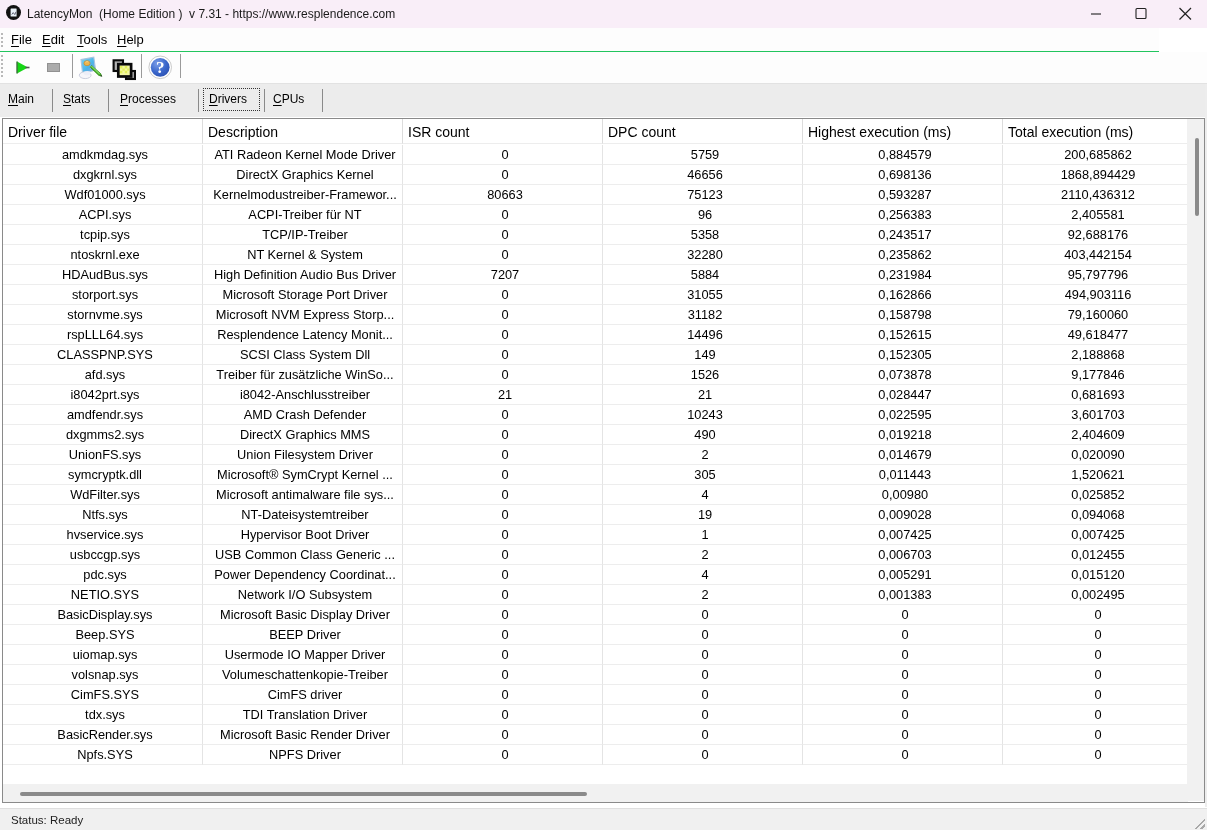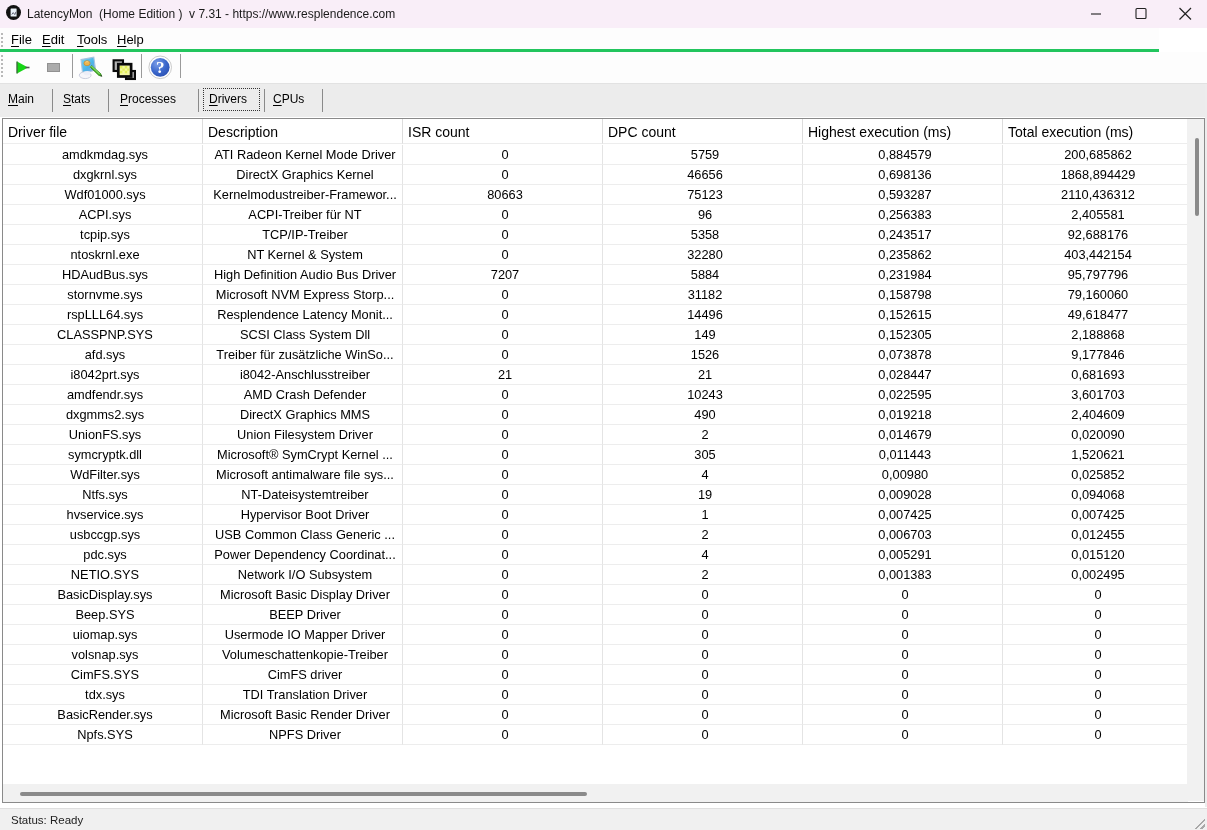--- a/index.html
+++ b/index.html
@@ -10,21 +10,21 @@
 
 #titlebar { position:absolute; left:0; top:0; width:1207px; height:28px; background:#f9eef8; }
 #appicon { position:absolute; left:6px; top:5px; width:15px; height:15px; }
 #title { position:absolute; left:27px; top:0; height:28px; line-height:28px;
   font-size:12px; color:#1a1a1a; white-space:pre; }
 .wbtn { position:absolute; top:0; width:46px; height:28px; }
 #btnmin { left:1073px; } #btnmax { left:1118px; } #btnclose { left:1162px; }
 
 
 #menubar { position:absolute; left:0; top:28px; width:1159px; height:24px; background:#fdfdfd;
-  border-bottom:3px solid #22c55e; font-size:13px; color:#000; }
+  border-bottom:1px solid #22c55e; font-size:13px; color:#000; }
 .mitem { position:absolute; top:4px; }
 .ul { text-decoration:underline; text-underline-offset:2px; }
 
 
 #toolbar { position:absolute; left:0; top:52px; width:1207px; height:32px; background:#fdfdfd;
   border-bottom:1px solid #e2e2e2; }
 .tsep { position:absolute; top:2px; width:1px; height:24px; background:#9a9a9a; }
 .grip { position:absolute; left:1px; width:2px; background-image:repeating-linear-gradient(to bottom,#b9b9b9 0 2px, transparent 2px 4px); }
 
 
@@ -157,20 +157,21 @@
       <div class="c">Driver file</div><div class="c">Description</div><div class="c">ISR count</div><div class="c">DPC count</div><div class="c">Highest execution (ms)</div><div class="c">Total execution (ms)</div>
     </div>
     <div id="rows">
 <div class="row"><div class="c">amdkmdag.sys</div><div class="c">ATI Radeon Kernel Mode Driver</div><div class="c">0</div><div class="c">5759</div><div class="c">0,884579</div><div class="c">200,685862</div></div>
 <div class="row"><div class="c">dxgkrnl.sys</div><div class="c">DirectX Graphics Kernel</div><div class="c">0</div><div class="c">46656</div><div class="c">0,698136</div><div class="c">1868,894429</div></div>
 <div class="row"><div class="c">Wdf01000.sys</div><div class="c">Kernelmodustreiber-Framewor...</div><div class="c">80663</div><div class="c">75123</div><div class="c">0,593287</div><div class="c">2110,436312</div></div>
 <div class="row"><div class="c">ACPI.sys</div><div class="c">ACPI-Treiber für NT</div><div class="c">0</div><div class="c">96</div><div class="c">0,256383</div><div class="c">2,405581</div></div>
 <div class="row"><div class="c">tcpip.sys</div><div class="c">TCP/IP-Treiber</div><div class="c">0</div><div class="c">5358</div><div class="c">0,243517</div><div class="c">92,688176</div></div>
 <div class="row"><div class="c">ntoskrnl.exe</div><div class="c">NT Kernel &amp; System</div><div class="c">0</div><div class="c">32280</div><div class="c">0,235862</div><div class="c">403,442154</div></div>
 <div class="row"><div class="c">HDAudBus.sys</div><div class="c">High Definition Audio Bus Driver</div><div class="c">7207</div><div class="c">5884</div><div class="c">0,231984</div><div class="c">95,797796</div></div>
+<div class="row"><div class="c">storport.sys</div><div class="c">Microsoft Storage Port Driver</div><div class="c">0</div><div class="c">31055</div><div class="c">0,162866</div><div class="c">494,903116</div></div>
 <div class="row"><div class="c">stornvme.sys</div><div class="c">Microsoft NVM Express Storp...</div><div class="c">0</div><div class="c">31182</div><div class="c">0,158798</div><div class="c">79,160060</div></div>
 <div class="row"><div class="c">rspLLL64.sys</div><div class="c">Resplendence Latency Monit...</div><div class="c">0</div><div class="c">14496</div><div class="c">0,152615</div><div class="c">49,618477</div></div>
 <div class="row"><div class="c">CLASSPNP.SYS</div><div class="c">SCSI Class System Dll</div><div class="c">0</div><div class="c">149</div><div class="c">0,152305</div><div class="c">2,188868</div></div>
 <div class="row"><div class="c">afd.sys</div><div class="c">Treiber für zusätzliche WinSo...</div><div class="c">0</div><div class="c">1526</div><div class="c">0,073878</div><div class="c">9,177846</div></div>
 <div class="row"><div class="c">i8042prt.sys</div><div class="c">i8042-Anschlusstreiber</div><div class="c">21</div><div class="c">21</div><div class="c">0,028447</div><div class="c">0,681693</div></div>
 <div class="row"><div class="c">amdfendr.sys</div><div class="c">AMD Crash Defender</div><div class="c">0</div><div class="c">10243</div><div class="c">0,022595</div><div class="c">3,601703</div></div>
 <div class="row"><div class="c">dxgmms2.sys</div><div class="c">DirectX Graphics MMS</div><div class="c">0</div><div class="c">490</div><div class="c">0,019218</div><div class="c">2,404609</div></div>
 <div class="row"><div class="c">UnionFS.sys</div><div class="c">Union Filesystem Driver</div><div class="c">0</div><div class="c">2</div><div class="c">0,014679</div><div class="c">0,020090</div></div>
 <div class="row"><div class="c">symcryptk.dll</div><div class="c">Microsoft® SymCrypt Kernel ...</div><div class="c">0</div><div class="c">305</div><div class="c">0,011443</div><div class="c">1,520621</div></div>
 <div class="row"><div class="c">WdFilter.sys</div><div class="c">Microsoft antimalware file sys...</div><div class="c">0</div><div class="c">4</div><div class="c">0,00980</div><div class="c">0,025852</div></div>

